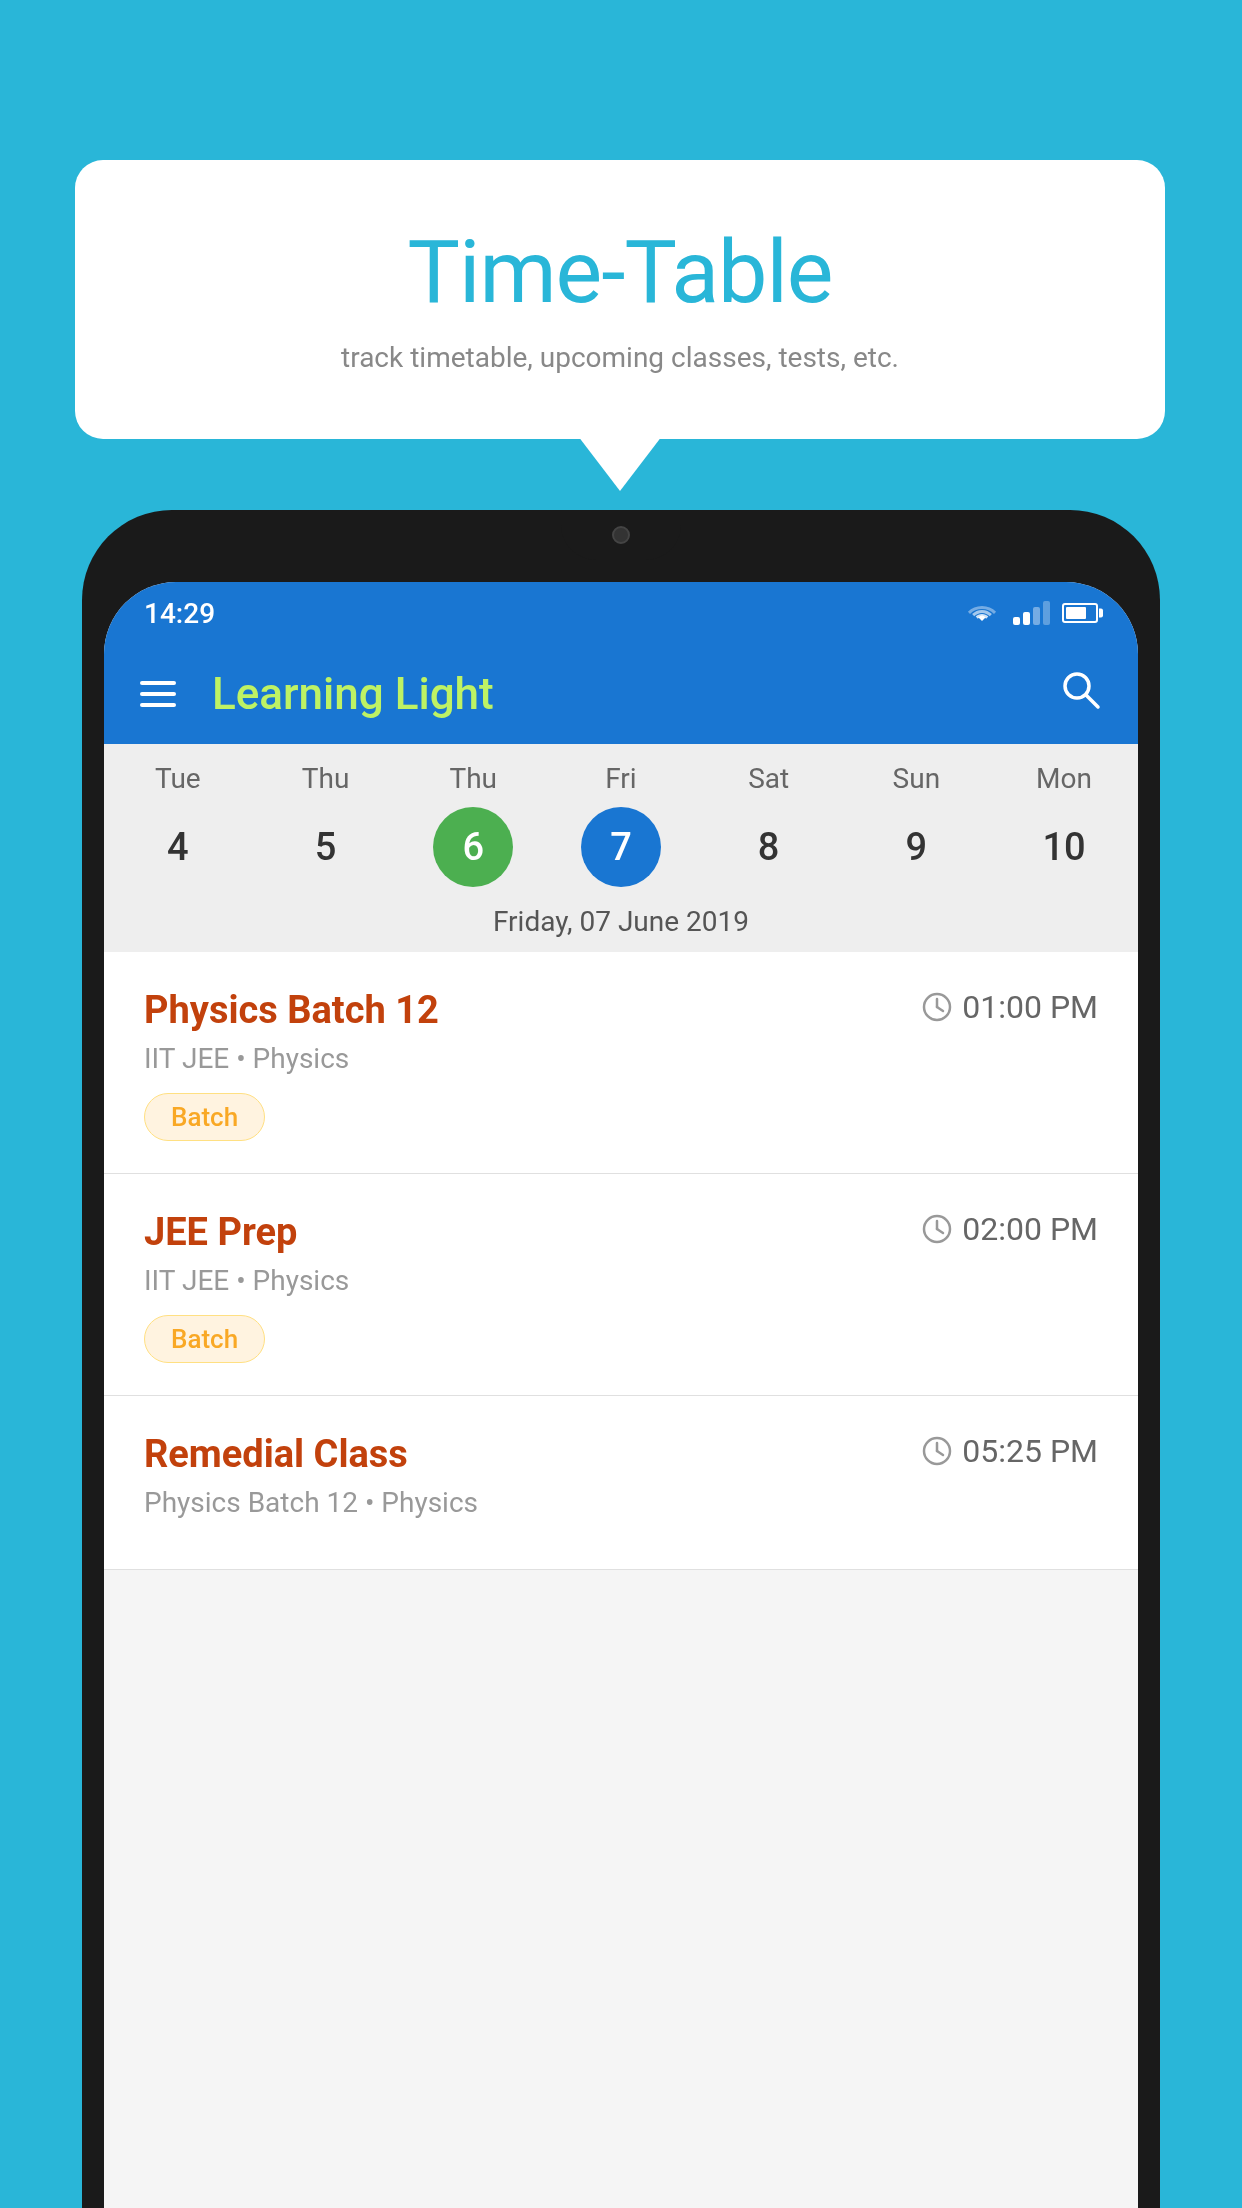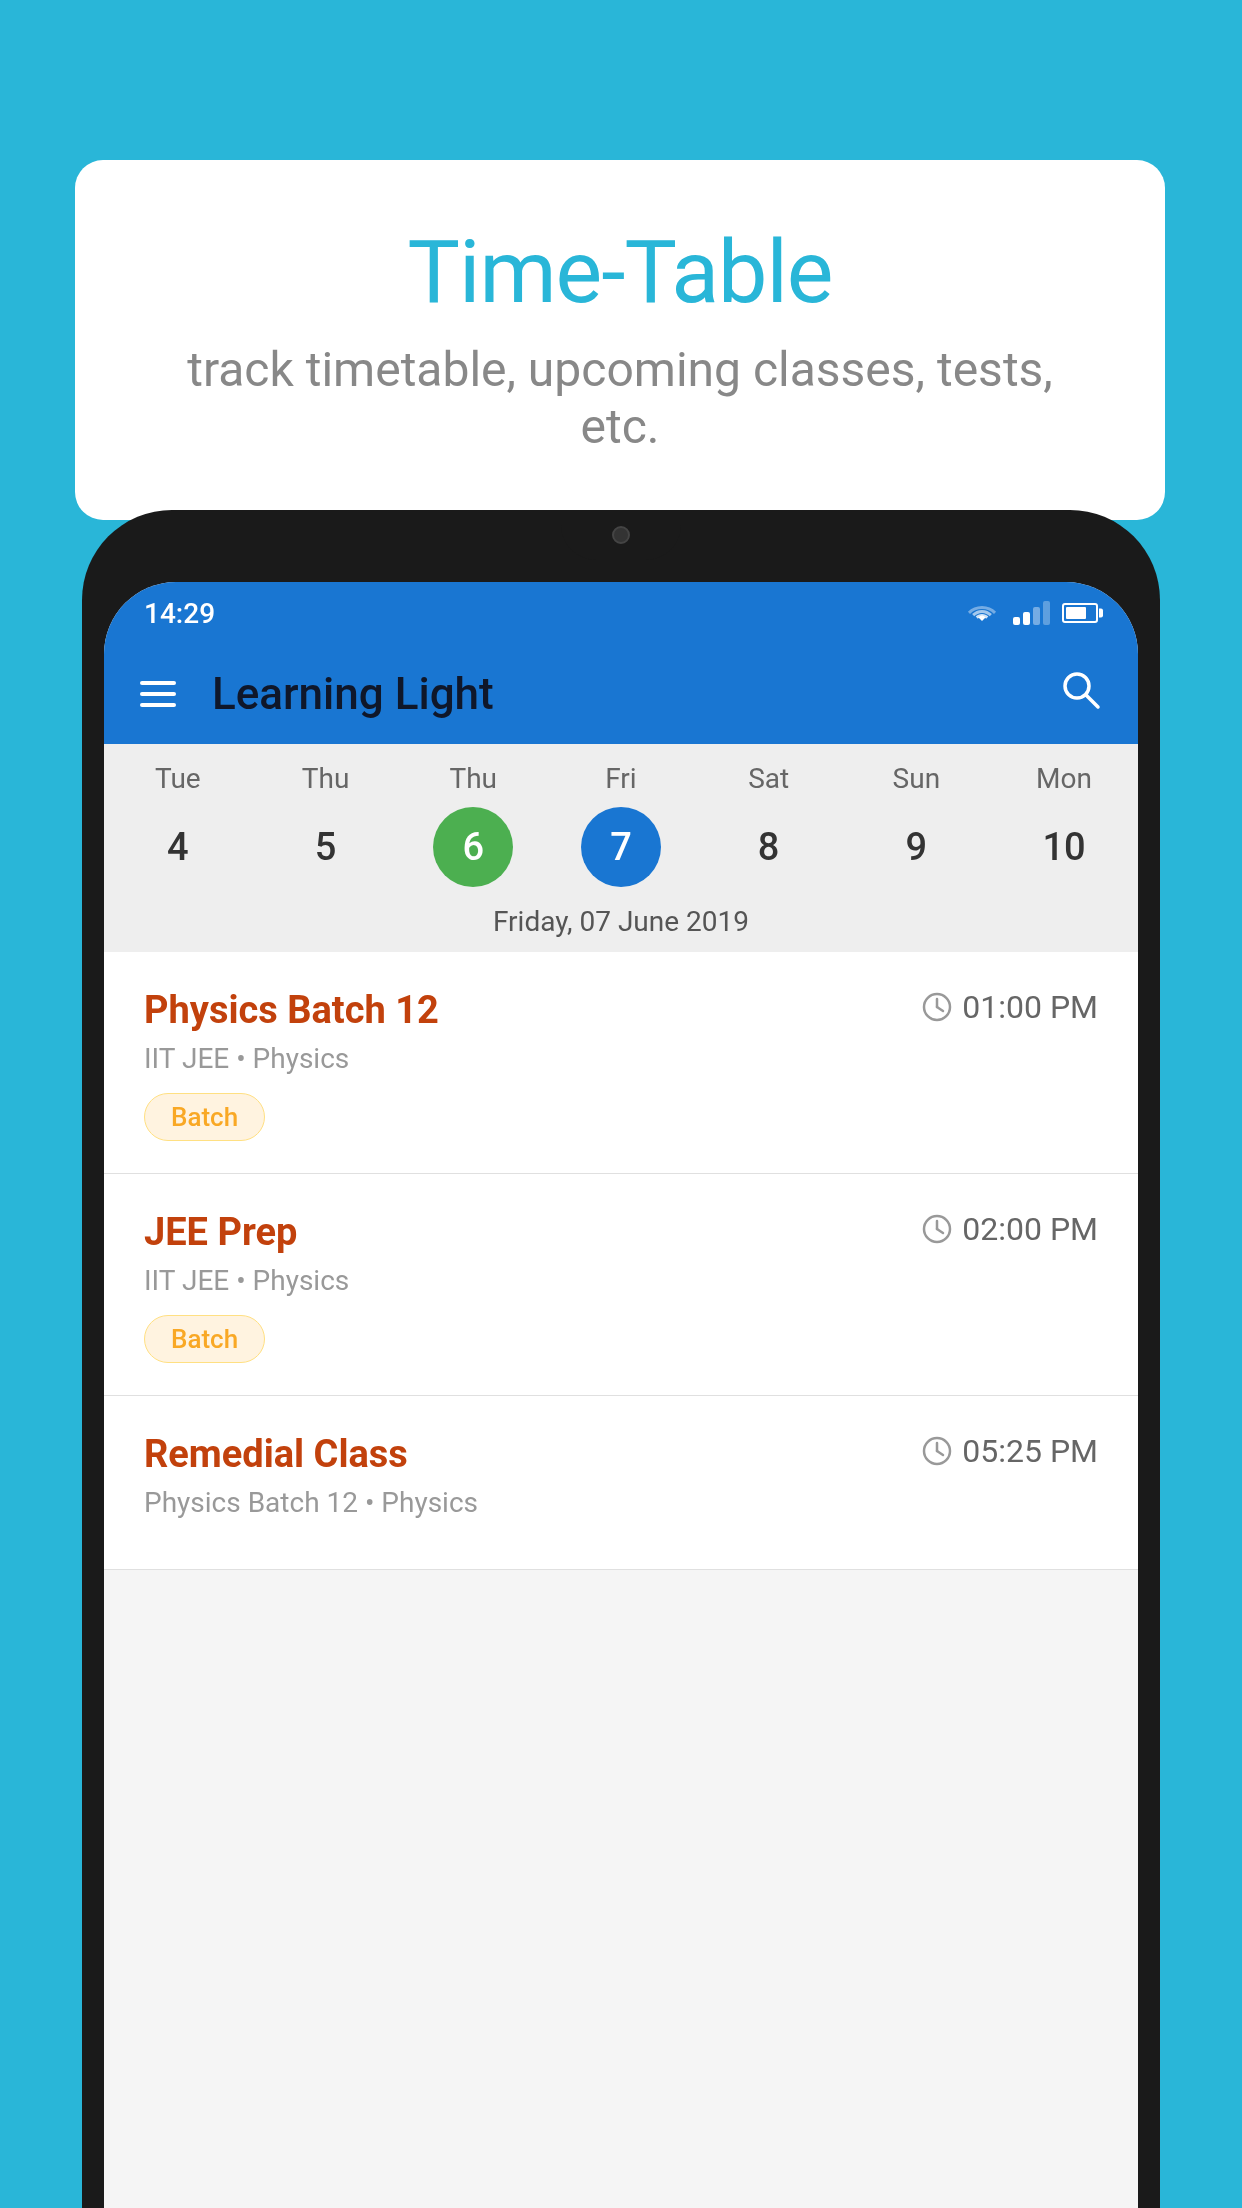--- a/index.html
+++ b/index.html
@@ -45,21 +45,21 @@
 
     .speech-bubble .title {
       font-size: 88px;
       font-weight: 400;
       color: #29B6D8;
       letter-spacing: -1px;
       margin-bottom: 18px;
     }
 
     .speech-bubble .subtitle {
-      font-size: 48px;
+      font-size: 28px;
       color: #888;
       font-weight: 400;
     }
 
     
     .phone-frame {
       position: absolute;
       top: 510px;
       left: 82px;
       right: 82px;
@@ -190,21 +190,21 @@
     }
 
     .menu-line {
       width: 36px;
       height: 4px;
       background: white;
       border-radius: 2px;
     }
 
     .app-title {
-      color: #0f172a;
+      color: #bef264;
       font-size: 44px;
       font-weight: 500;
       margin-left: 36px;
       flex: 1;
     }
 
     .search-icon {
       color: white;
       font-size: 44px;
     }

